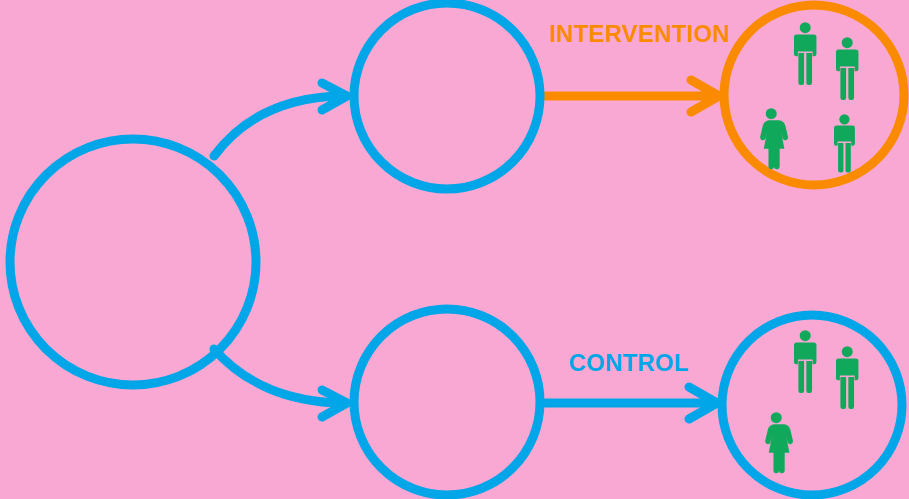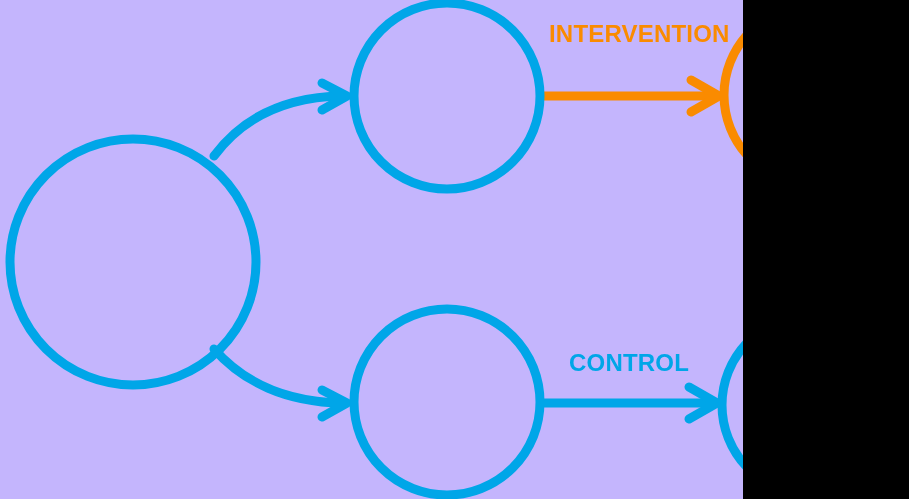--- a/index.html
+++ b/index.html
@@ -2,23 +2,23 @@
 <html><head>
 <meta charset="utf-8">
 <style>
   html, body {
     margin: 0;
     padding: 0;
     background: #000000;
   }
   #diagram-root {
     position: relative;
-    width: 743px;
+    width: 909px;
     height: 499px;
-    background: #c4b5fd;
+    background: #f9a8d4;
     overflow: hidden;
     font-family: "Liberation Sans", sans-serif;
   }
   #diagram-svg {
     position: absolute;
     top: 0;
     left: 0;
     width: 909px;
     height: 499px;
     display: block;

